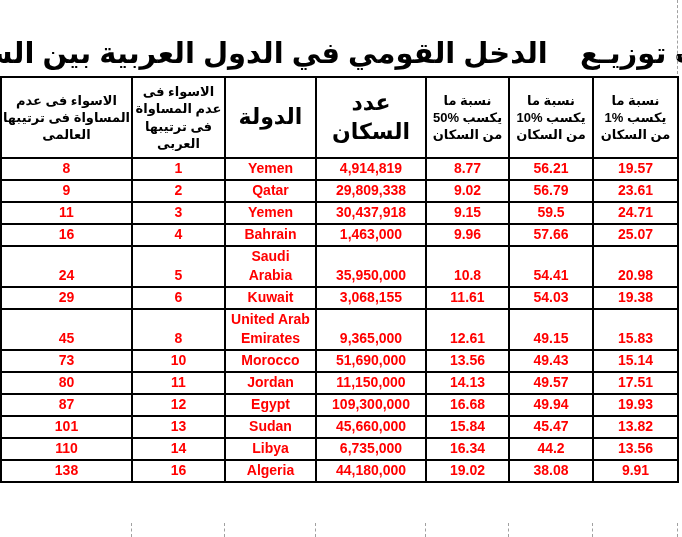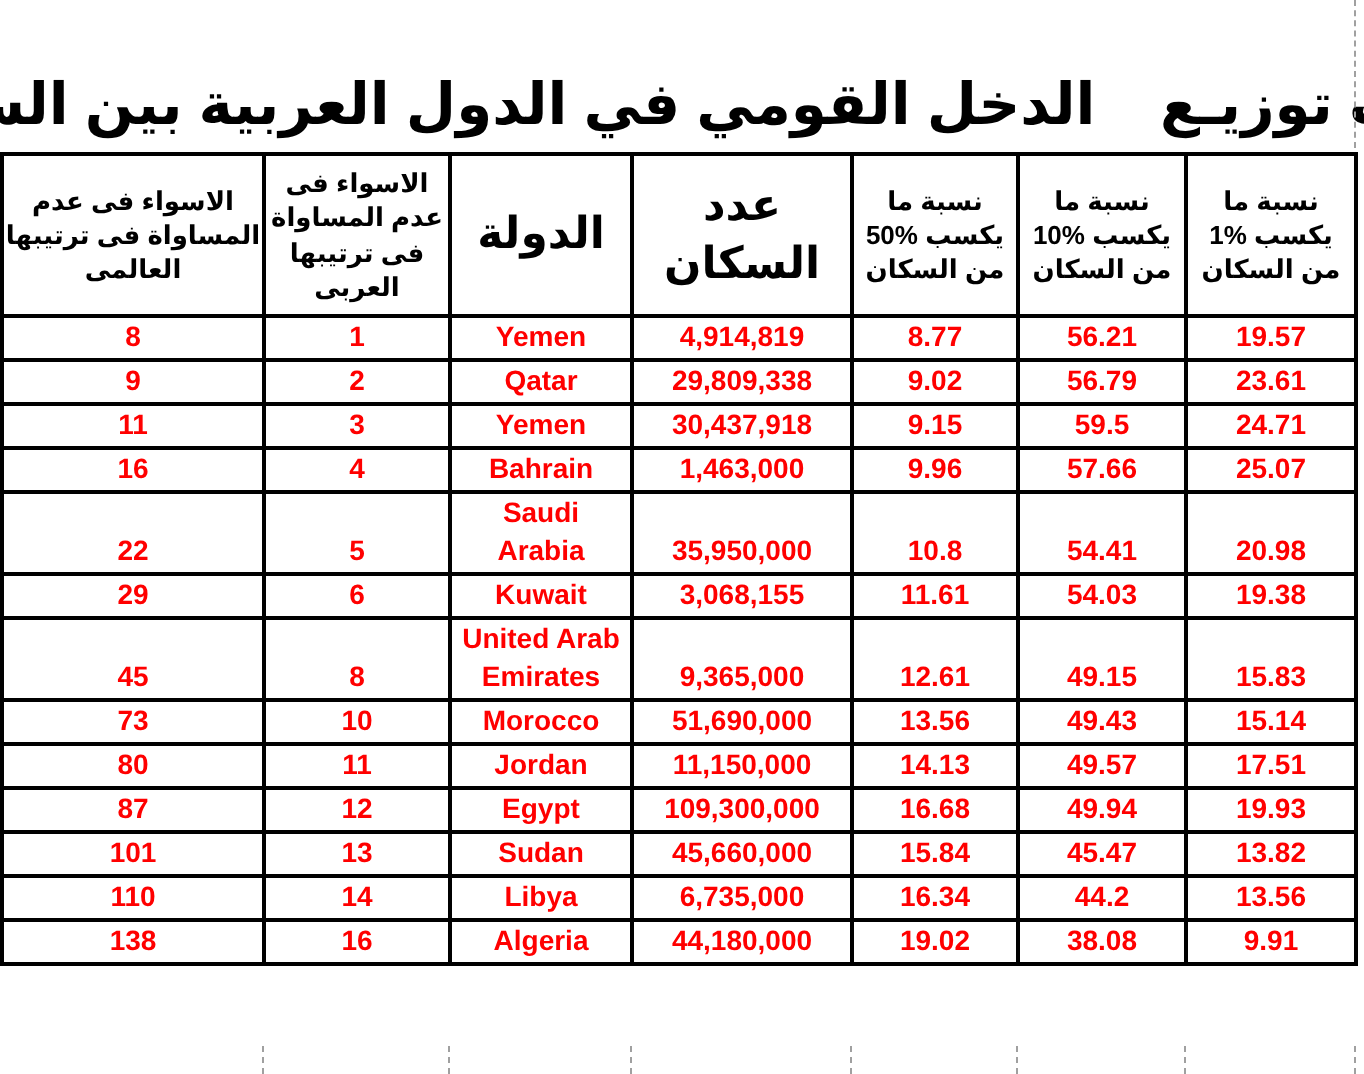--- a/index.html
+++ b/index.html
@@ -113,21 +113,21 @@
         <tr>
           <td>16</td>
           <td>4</td>
           <td>Bahrain</td>
           <td>1,463,000</td>
           <td>9.96</td>
           <td>57.66</td>
           <td>25.07</td>
         </tr>
         <tr class="tall">
-          <td>22</td>
+          <td>24</td>
           <td>5</td>
           <td>Saudi
 Arabia</td>
           <td>35,950,000</td>
           <td>10.8</td>
           <td>54.41</td>
           <td>20.98</td>
         </tr>
         <tr>
           <td>29</td>

